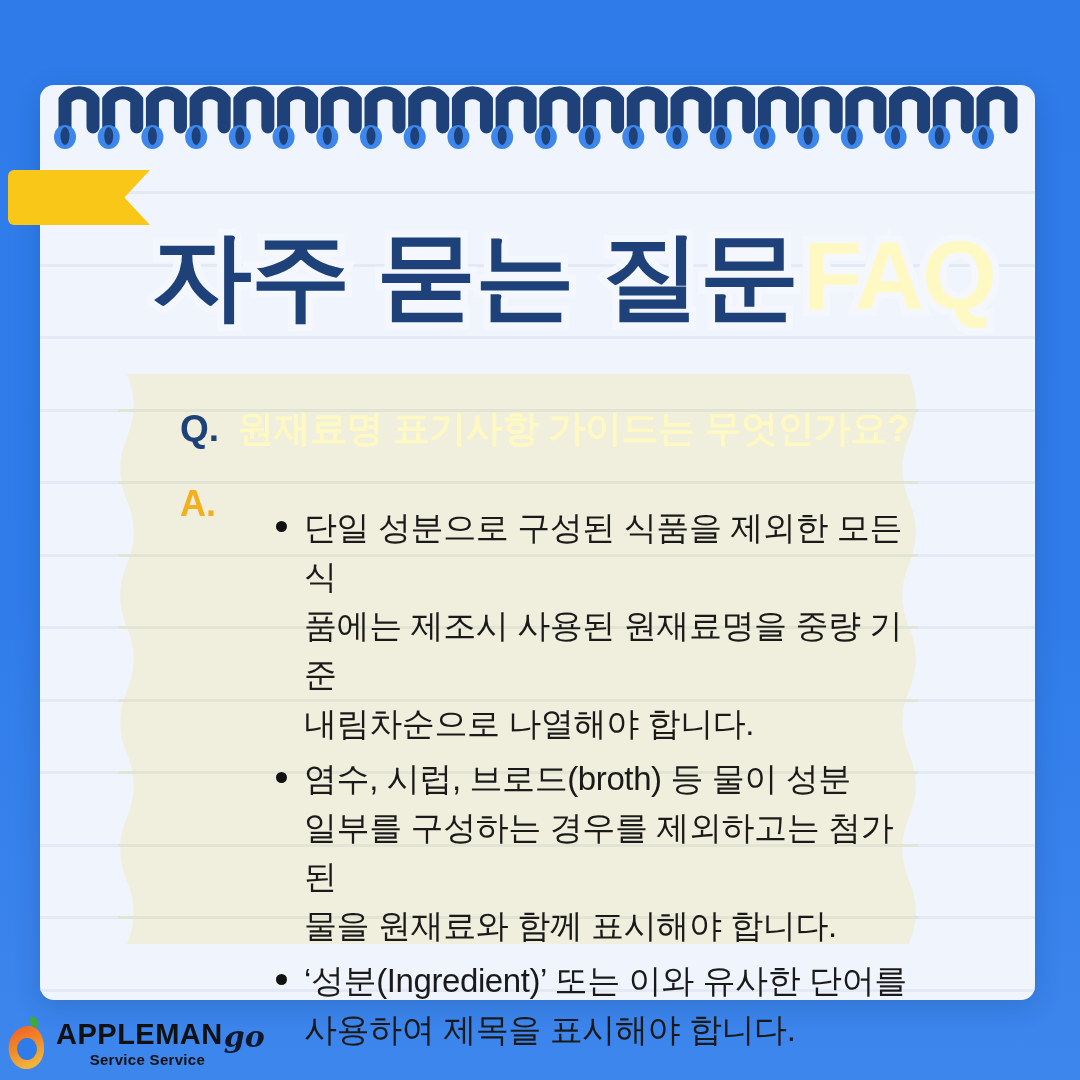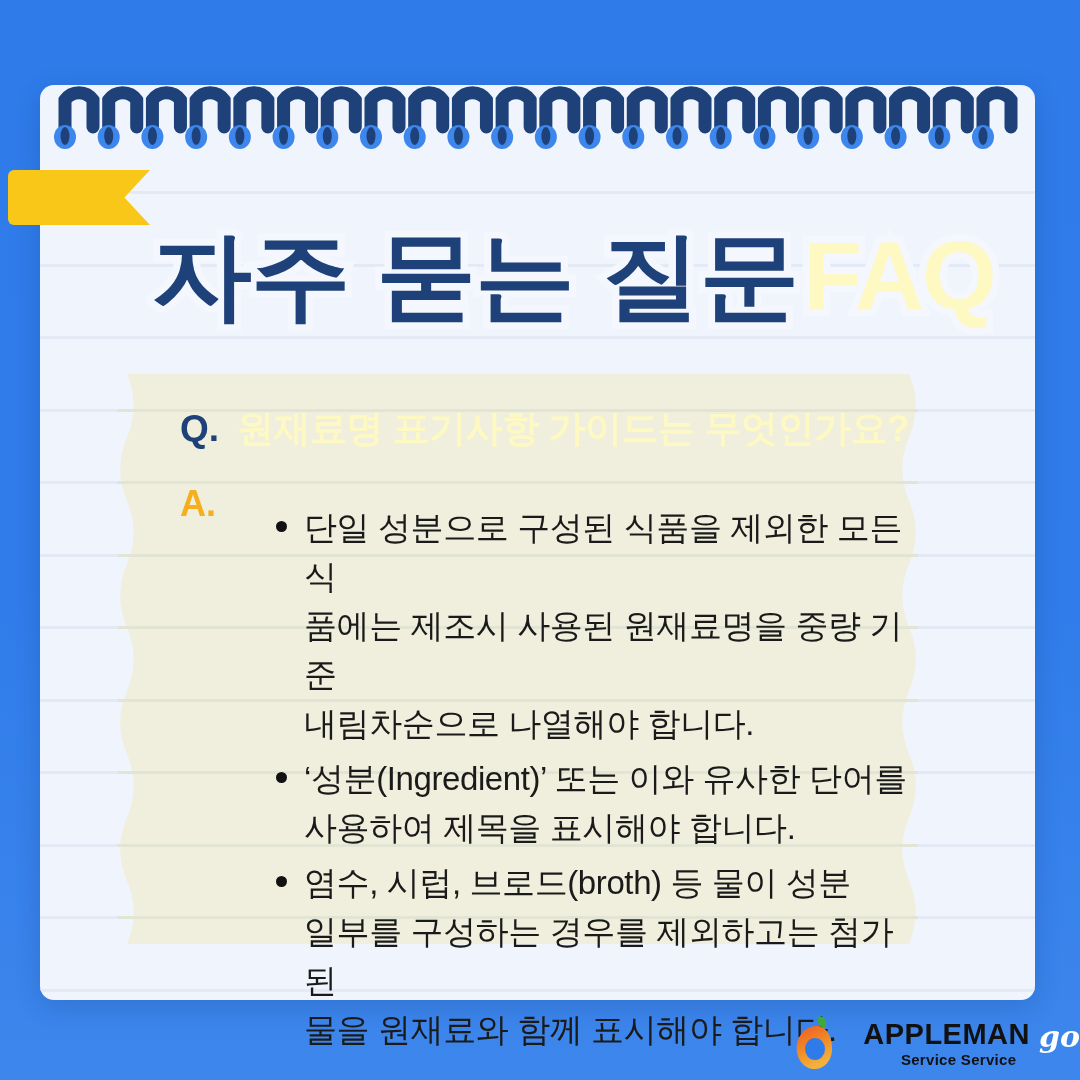--- a/index.html
+++ b/index.html
@@ -106,32 +106,32 @@
   }
   .bullet .btext{
     color:#1A1A1A;font-size:33px;line-height:49px;font-weight:400;
     letter-spacing:-0.4px;
     white-space:pre-line;
   }
 
   
   .logo{
     position:absolute;left:0;right:0;top:1012px;height:62px;
-    display:flex;align-items:center;justify-content:flex-end;gap:19px;
+    display:flex;align-items:center;justify-content:flex-start;gap:0;
   }
   .logo-mark{position:relative;width:56px;height:58px;}
   .logo-text{display:flex;flex-direction:column;align-items:center;line-height:1;}
   .logo-name-row{display:flex;align-items:flex-end;}
   .logo-name{
     font-size:29px;font-weight:900;color:#111;letter-spacing:0.5px;
   }
   .logo-go{
-    font-size:30px;font-weight:700;color:#ffffff;
+    font-size:30px;font-weight:700;color:#0f172a;
     font-family:"DejaVu Serif",serif;font-style:italic;
-    margin-left:9px;position:relative;top:3px;
+    margin-left:1px;position:relative;top:3px;
   }
   .logo-sub{
     font-size:15px;font-weight:700;color:#111;letter-spacing:0.3px;
     margin-top:3px;margin-right:26px;
   }
 </style>
 </head>
 <body>
 
 <div id="stage">
@@ -322,25 +322,25 @@
         <span class="q-mark">Q.</span>
         <span class="q-text">원재료명 표기사항 가이드는 무엇인가요?</span>
       </div>
 
       <span class="a-mark">A.</span>
 
       <div class="bullets" id="bullets">
           <div class="bullet"><span class="dot"></span><span class="btext">단일 성분으로 구성된 식품을 제외한 모든 식
 품에는 제조시 사용된 원재료명을 중량 기준
 내림차순으로 나열해야 합니다.</span></div>
-          <div class="bullet"><span class="dot"></span><span class="btext">‘성분(Ingredient)’ 또는 이와 유사한 단어를
-사용하여 제목을 표시해야 합니다.</span></div>
           <div class="bullet"><span class="dot"></span><span class="btext">염수, 시럽, 브로드(broth) 등 물이 성분
  일부를 구성하는 경우를 제외하고는 첨가된
 물을 원재료와 함께 표시해야 합니다.</span></div>
+          <div class="bullet"><span class="dot"></span><span class="btext">‘성분(Ingredient)’ 또는 이와 유사한 단어를
+사용하여 제목을 표시해야 합니다.</span></div>
         </div>
     </div>
   </div>
 
   <div class="logo">
     <div class="logo-mark">
       <svg viewBox="0 0 56 58" width="56" height="58">
         <defs>
           <linearGradient id="mangoGrad" x1="0" y1="0" x2="0.4" y2="1">
             <stop offset="0%" stop-color="#F05A28"></stop>

